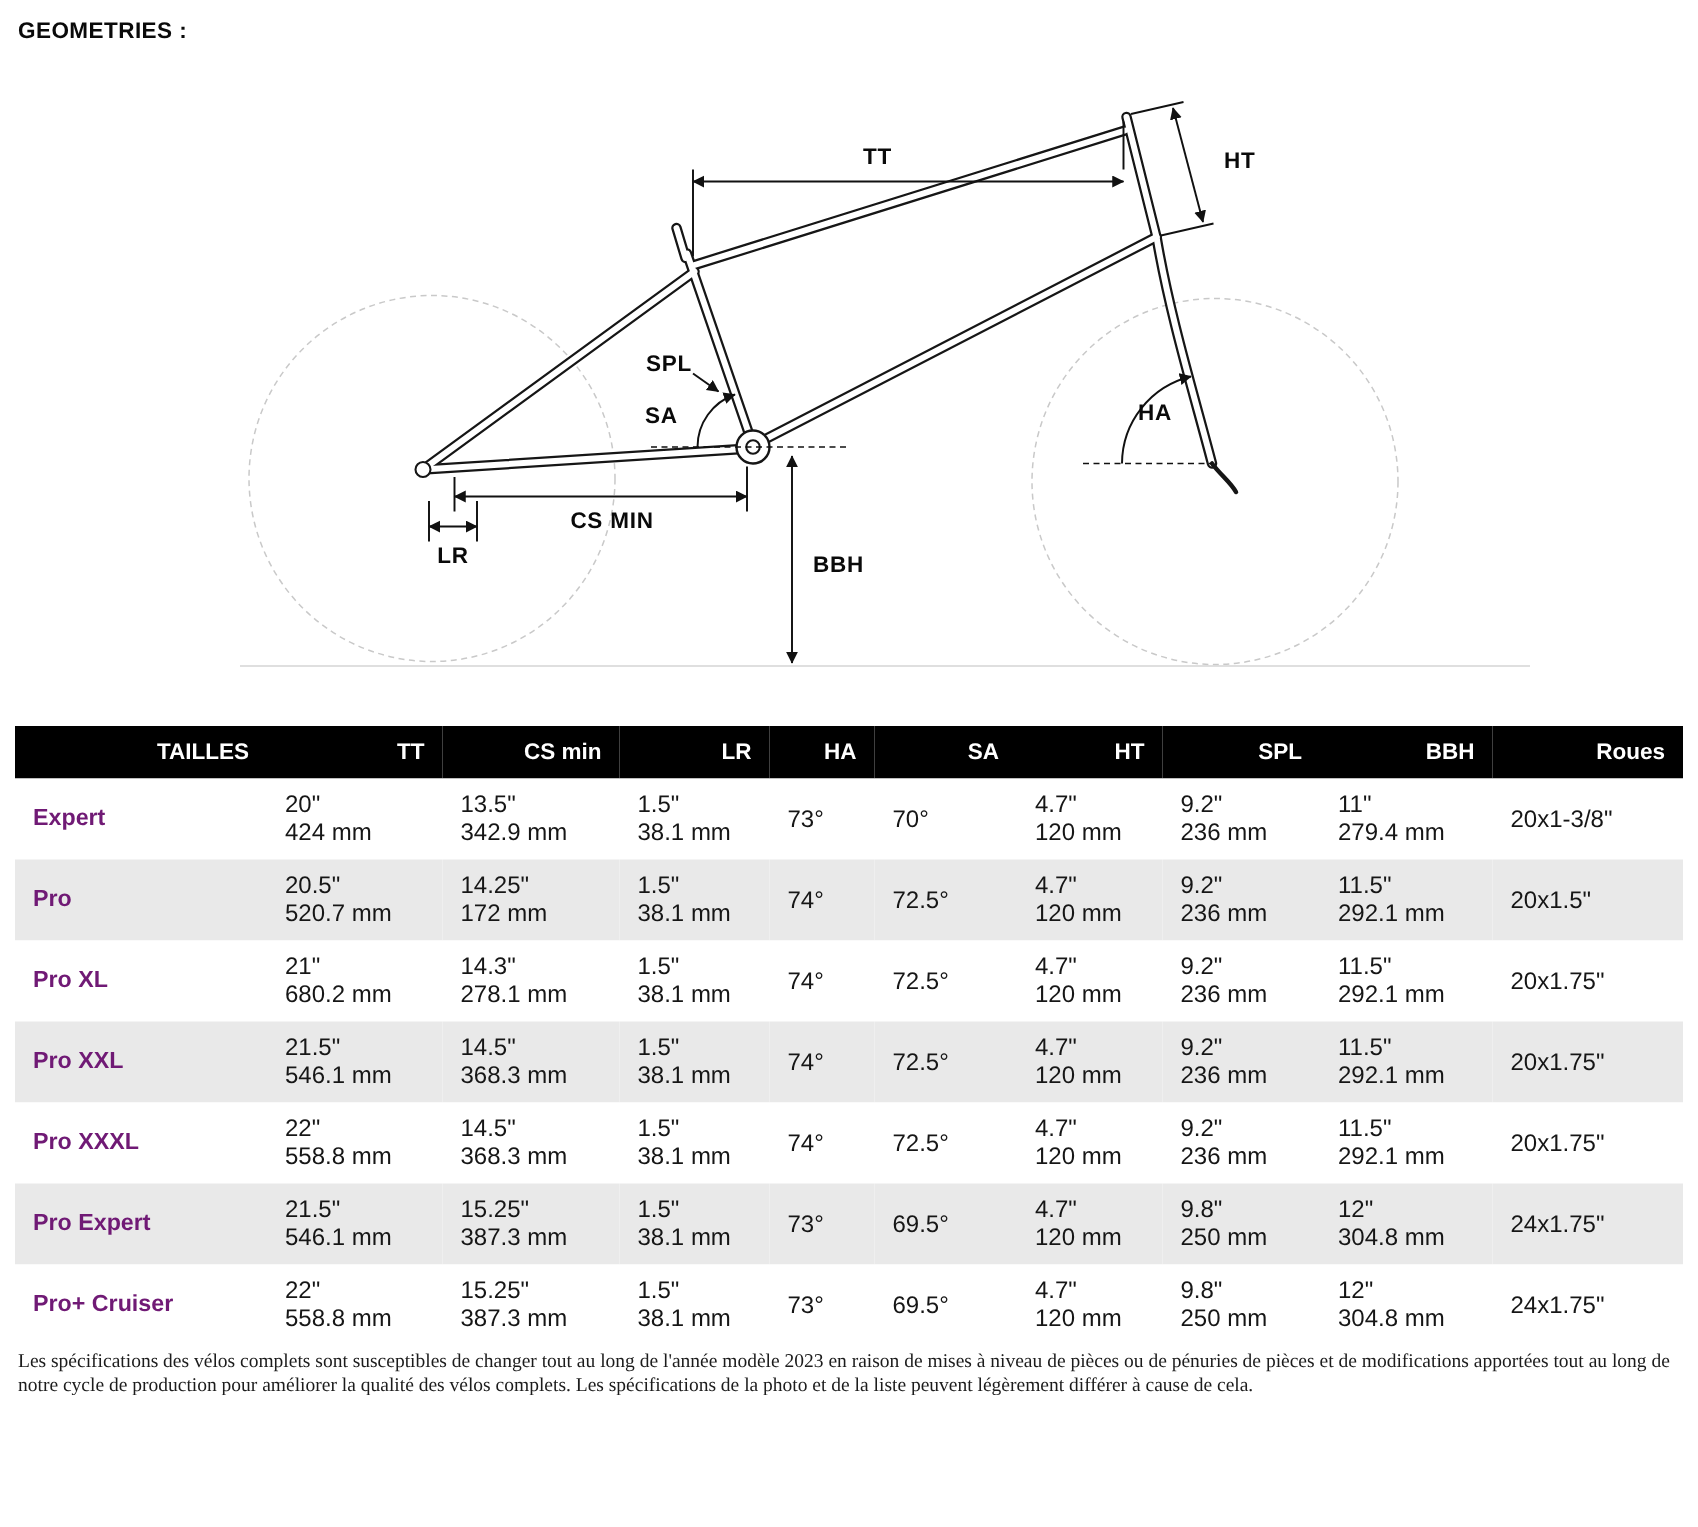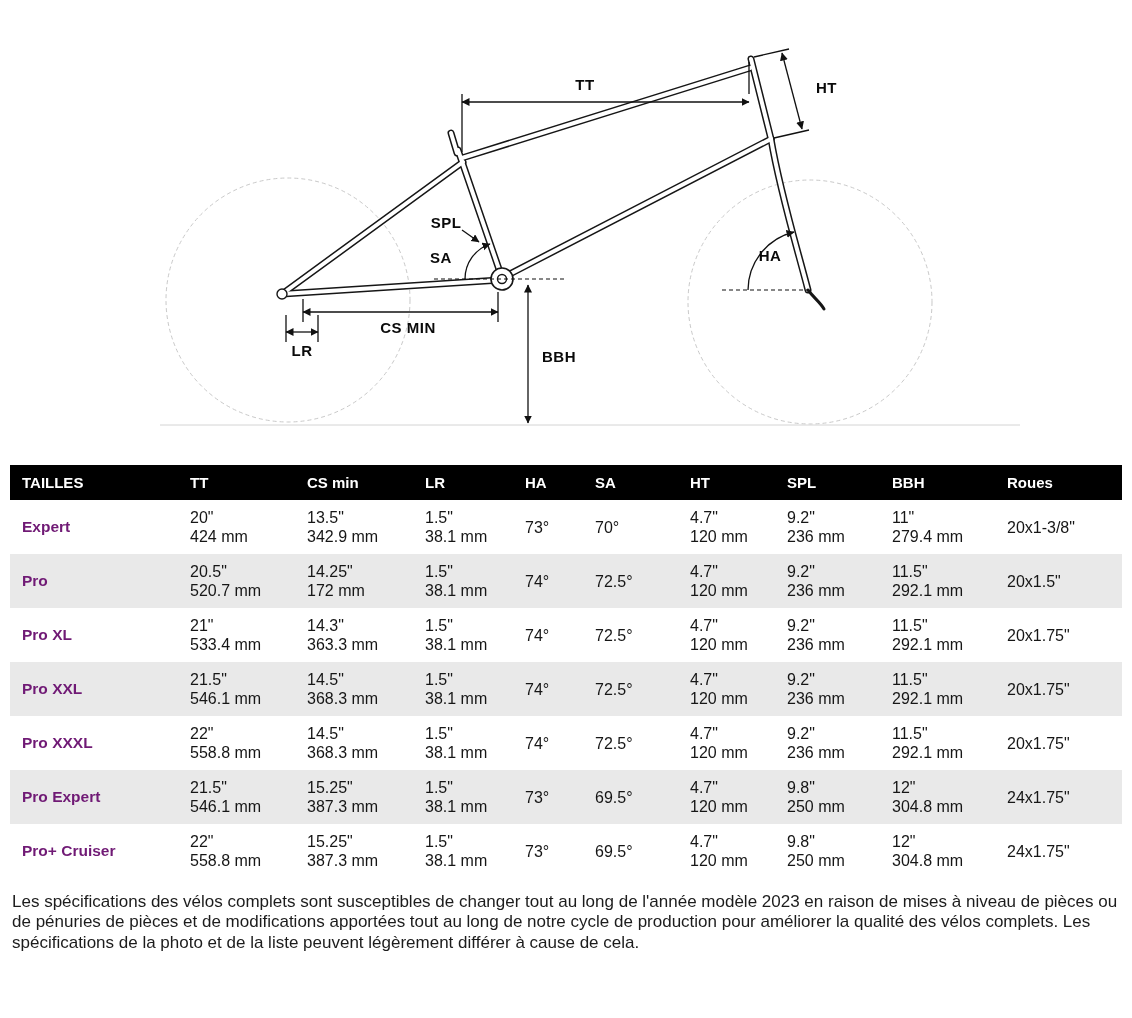--- a/index.html
+++ b/index.html
@@ -33,21 +33,21 @@
     border-collapse: collapse;
     table-layout: fixed;
     width: 1112px;
     margin-top: 8px;
   }
   table.geo thead th {
     background: #000;
     color: #fff;
     font-size: 15px;
     font-weight: 700;
-    text-align: left;
+    text-align: right;
     padding: 9px 12px;
     white-space: nowrap;
   }
   table.geo tbody th,
   table.geo tbody td {
     text-align: left;
     vertical-align: middle;
     padding: 8px 12px;
     font-size: 16px;
     font-weight: 400;
@@ -57,32 +57,34 @@
     font-weight: 700;
     font-size: 15.5px;
     color: #701a75;
     white-space: nowrap;
   }
   table.geo tbody td div { line-height: 19px; }
   table.geo tbody tr { background: #fff; height: 54px; }
   table.geo tbody tr.alt { background: #e9e9e9; }
 
   p.disclaimer {
-    font-size: 17px;
+    font-size: 13px;
     line-height: 1.2;
     color: #1c1c1c;
-    margin: 14px 2px 0 2px;
+    margin: 2px 2px 0 2px;
     max-width: 1110px;
+    font-family: Liberation Serif, serif;
   }
 </style>
 </head>
 <body>
 
 <div class="page">
 
+  <h1 class="page-title">GEOMETRIES :</h1>
 
   <div class="diagram">
     <svg width="1112" height="445" viewBox="0 0 1112 445" xmlns="http://www.w3.org/2000/svg">
       <defs>
         <marker id="ah" markerWidth="9" markerHeight="9" refX="7.5" refY="4" orient="auto-start-reverse" markerUnits="userSpaceOnUse">
           <path d="M0,0 L8,4 L0,8 Z" fill="#111"></path>
         </marker>
       </defs>
 
       <circle class="wheel" cx="278" cy="288" r="122"></circle>
@@ -266,25 +268,25 @@
             <div>292.1 mm</div>
           </td>
           <td>
             <div>20x1.5"</div>
           </td>
         </tr>
         <tr>
     <th>Pro XL</th>
   <td>
             <div>21"</div>
-            <div>533.4 mm</div>
+            <div>680.2 mm</div>
           </td>
           <td>
             <div>14.3"</div>
-            <div>363.3 mm</div>
+            <div>278.1 mm</div>
           </td>
           <td>
             <div>1.5"</div>
             <div>38.1 mm</div>
           </td>
           <td>
             <div>74°</div>
           </td>
           <td>
             <div>72.5°</div>

